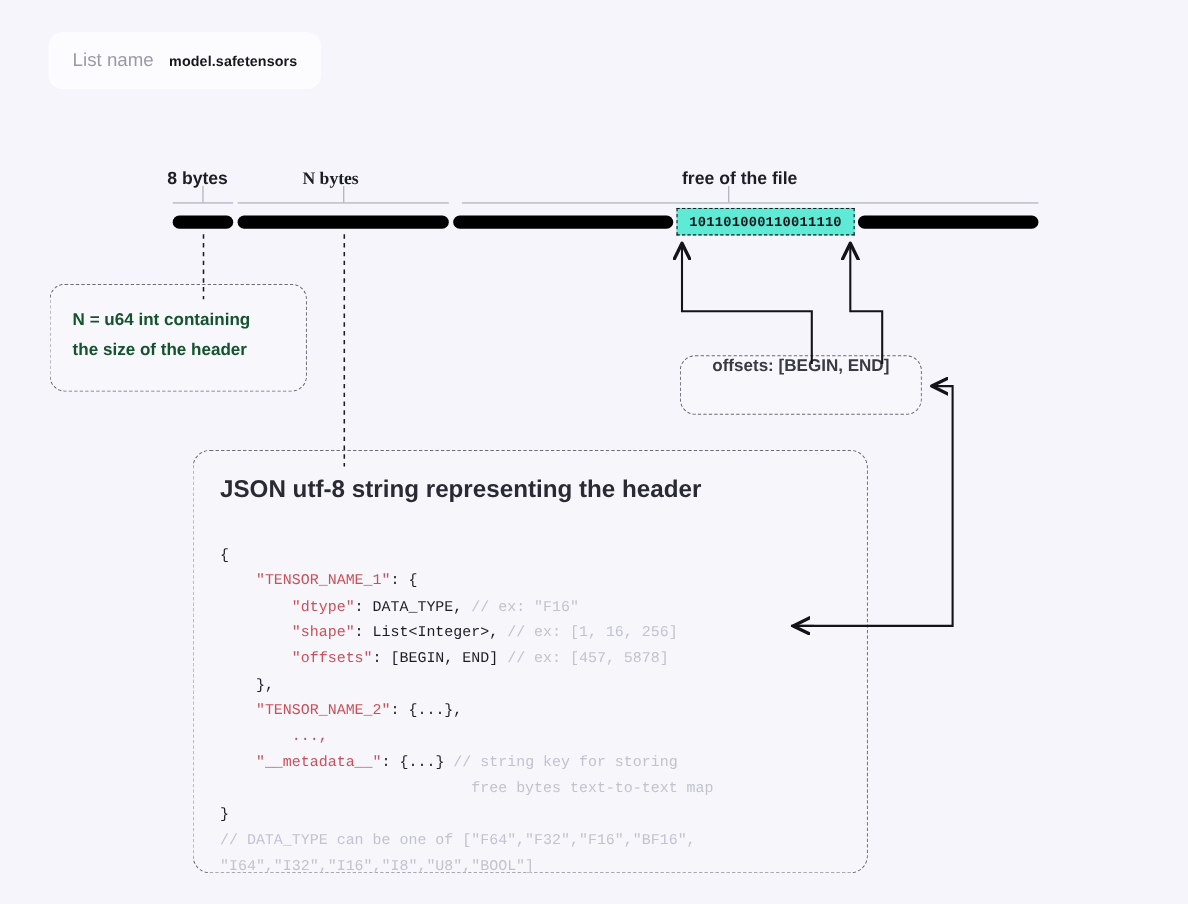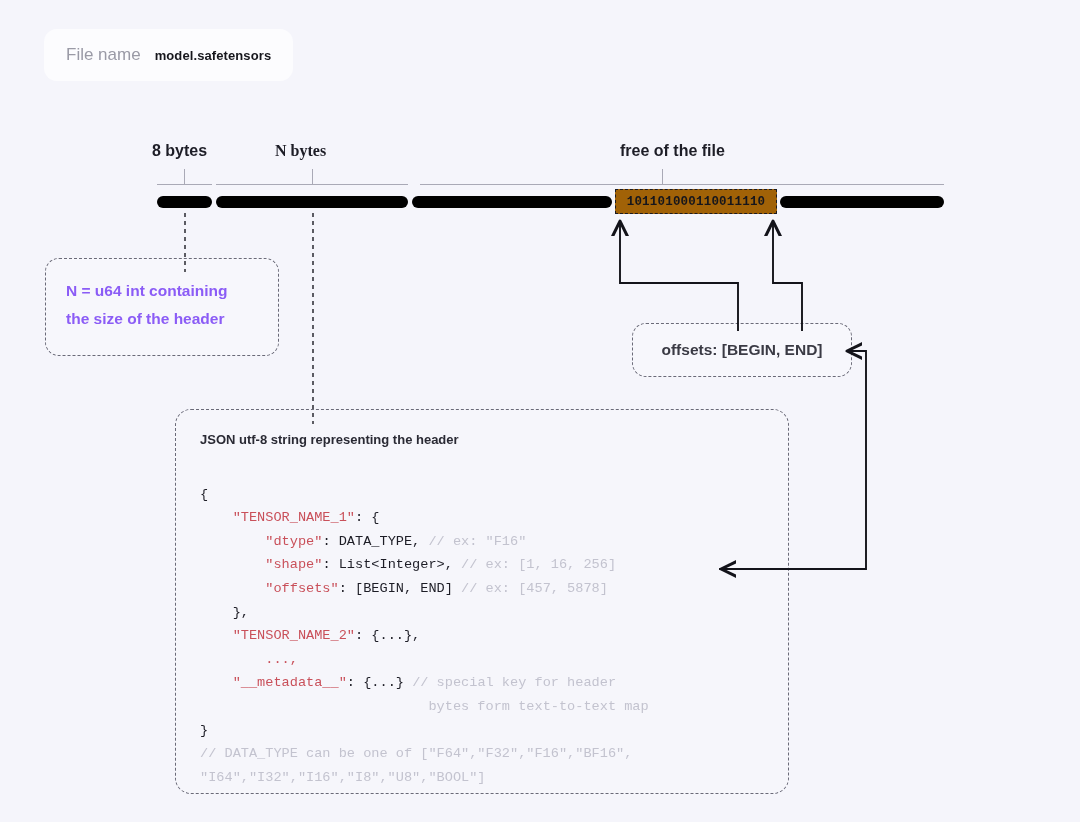--- a/index.html
+++ b/index.html
@@ -18,79 +18,79 @@
     position:absolute; left:44px; top:29px;
     height:52px; box-sizing:border-box;
     padding:0 22px;
     display:flex; align-items:center; gap:14px;
     background:#fcfcfe; border-radius:13px;
   }
   .filechip .lbl{ font-size:17px; color:#9a9aa6; font-weight:400; }
   .filechip .val{ font-size:13px; color:#16161c; font-weight:700; letter-spacing:.1px; }
 
   
-  .rlabel{ position:absolute; font-size:16px; font-weight:700; color:#1d1d26; white-space:nowrap; }
+  .rlabel{ position:absolute; font-size:16px; font-weight:700; color:#1d1d26; white-space:nowrap;margin-top:12px; }
 
   
   .seg{ position:absolute; height:1px; background:#a9a9b6; top:184px; }
   .tick{ position:absolute; width:1px; background:#a9a9b6; top:169px; height:15px; }
 
   
   .blk{ position:absolute; top:196px; height:12px; background:#000; border-radius:6px; }
 
   
   .bincell{
     position:absolute; left:615px; top:189px;
     width:162px; height:25px; box-sizing:border-box;
-    border:1.6px dashed #1b1b22; background:#a16207;
+    border:1.6px dashed #1b1b22; background:#5eead4;
     display:flex; align-items:center; justify-content:center;
   }
   .bincell span{
     font-family:"Liberation Mono", monospace;
     font-size:12.5px; font-weight:700; color:#16161c; letter-spacing:.2px;
   }
 
   
   .callout{
     position:absolute; box-sizing:border-box;
     border:1.5px dashed #6a6a78; border-radius:14px;
     background:rgba(255,255,255,.25);
   }
   .nbox{ left:45px; top:258px; width:234px; height:98px; padding:18px 20px; }
-  .nbox .ln{ font-size:15.5px; font-weight:700; color:#8b5cf6; line-height:28px; white-space:nowrap; }
-  .obox{ left:632px; top:323px; width:220px; height:54px; display:flex; align-items:center; justify-content:center; }
+  .nbox .ln{ font-size:15.5px; font-weight:700; color:#14532d; line-height:28px; white-space:nowrap; }
+  .obox{ left:618px; top:323px; width:220px; height:54px; display:flex; justify-content:center; }
   .obox .ln{ font-size:15.5px; font-weight:700; color:#3a3a44; white-space:nowrap; }
 
   
   .jbox{
     position:absolute; left:175px; top:409px;
     width:614px; height:385px; box-sizing:border-box;
     border:1.5px dashed #6a6a78; border-radius:16px;
     background:rgba(255,255,255,.18);
     padding:22px 0 0 24px;
   }
-  .jtitle{ font-size:13px; font-weight:700; color:#2a2a34; margin-bottom:12px; }
+  .jtitle{ font-size:22px; font-weight:700; color:#2a2a34; margin-bottom:12px; }
   .code{
     font-family:"Liberation Mono", monospace;
     font-size:13.6px; line-height:23.6px;
     color:#1d1d26; white-space:pre;
   }
   .k{ color:#c9505a; }
   .c{ color:#c3c3cf; }
 
   
   svg.wires{ position:absolute; inset:0; width:1080px; height:822px; pointer-events:none; }
 </style>
 </head>
 <body>
 
 <div class="stage">
 
   <div class="filechip">
-    <span class="lbl">File name</span>
+    <span class="lbl">List name</span>
     <span class="val">model.safetensors</span>
   </div>
 
   <div class="rlabel" style="left:152px; top:142px;">8 bytes</div>
   <div class="rlabel" style="left:275px; top:142px;font-family:Liberation Serif, serif;">N bytes</div>
   <div class="rlabel" style="left:620px; top:142px;">free of the file</div>
 
   <div class="seg" style="left:157px; width:55px;"></div>
   <div class="seg" style="left:216px; width:192px;"></div>
   <div class="seg" style="left:420px; width:524px;"></div>
@@ -122,22 +122,22 @@
 
     <div class="code">
 <span>{</span>
 <span>    </span><span class="k">"TENSOR_NAME_1"</span><span>: {</span>
 <span>        </span><span class="k">"dtype"</span><span>: DATA_TYPE,</span><span class="c"> // ex: "F16"</span>
 <span>        </span><span class="k">"shape"</span><span>: List&lt;Integer&gt;,</span><span class="c"> // ex: [1, 16, 256]</span>
 <span>        </span><span class="k">"offsets"</span><span>: [BEGIN, END]</span><span class="c"> // ex: [457, 5878]</span>
 <span>    </span><span>},</span>
 <span>    </span><span class="k">"TENSOR_NAME_2"</span><span>: {...},</span>
 <span>        </span><span class="k">...,</span>
-<span>    </span><span class="k">"__metadata__"</span><span>: {...}</span><span class="c"> // special key for header</span>
-<span>                            </span><span class="c">bytes form text-to-text map</span>
+<span>    </span><span class="k">"__metadata__"</span><span>: {...}</span><span class="c"> // string key for storing</span>
+<span>                            </span><span class="c">free bytes text-to-text map</span>
 <span>}</span>
 <span class="c">// DATA_TYPE can be one of ["F64","F32","F16","BF16",</span>
 <span class="c">"I64","I32","I16","I8","U8","BOOL"]</span>
     </div>
   </div>
 
   <svg class="wires" viewBox="0 0 1080 822">
     <defs>
       <marker id="ah" markerWidth="9" markerHeight="9" refX="7.5" refY="4.5" orient="auto">
         <path d="M0,0.6 L8,4.5 L0,8.4" fill="none" stroke="#13131a" stroke-width="1.6" stroke-linecap="round" stroke-linejoin="round"></path>

